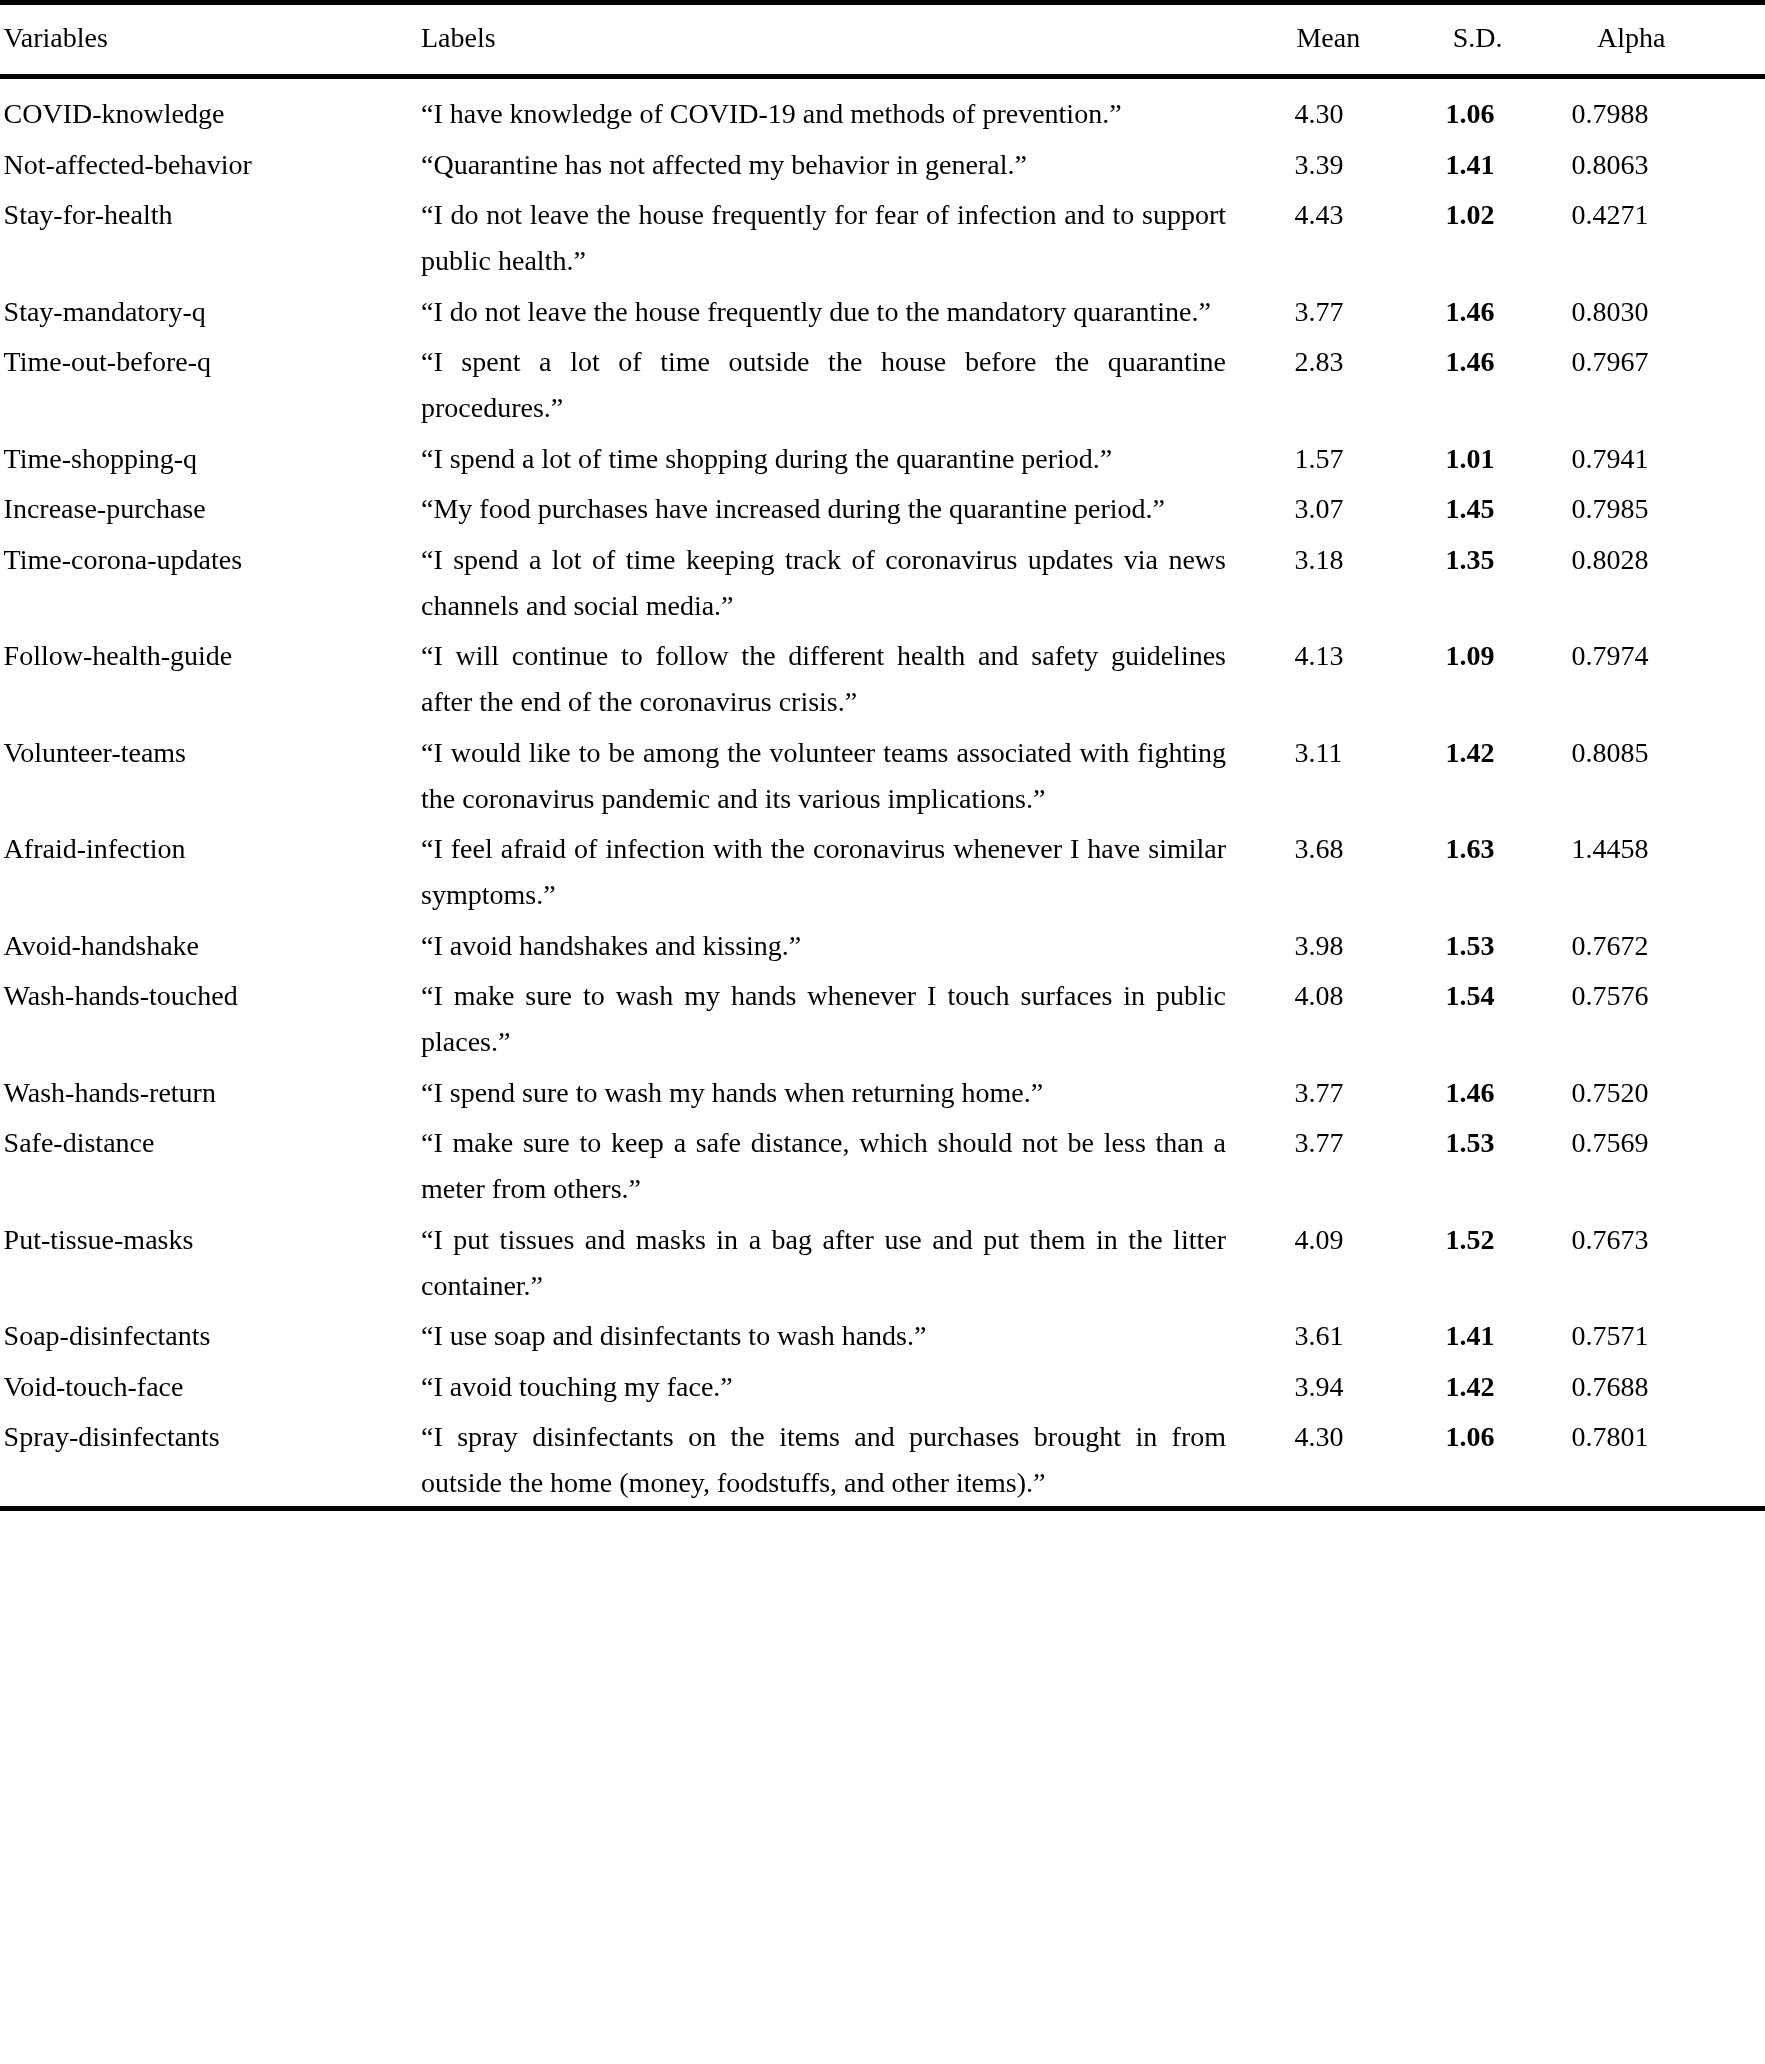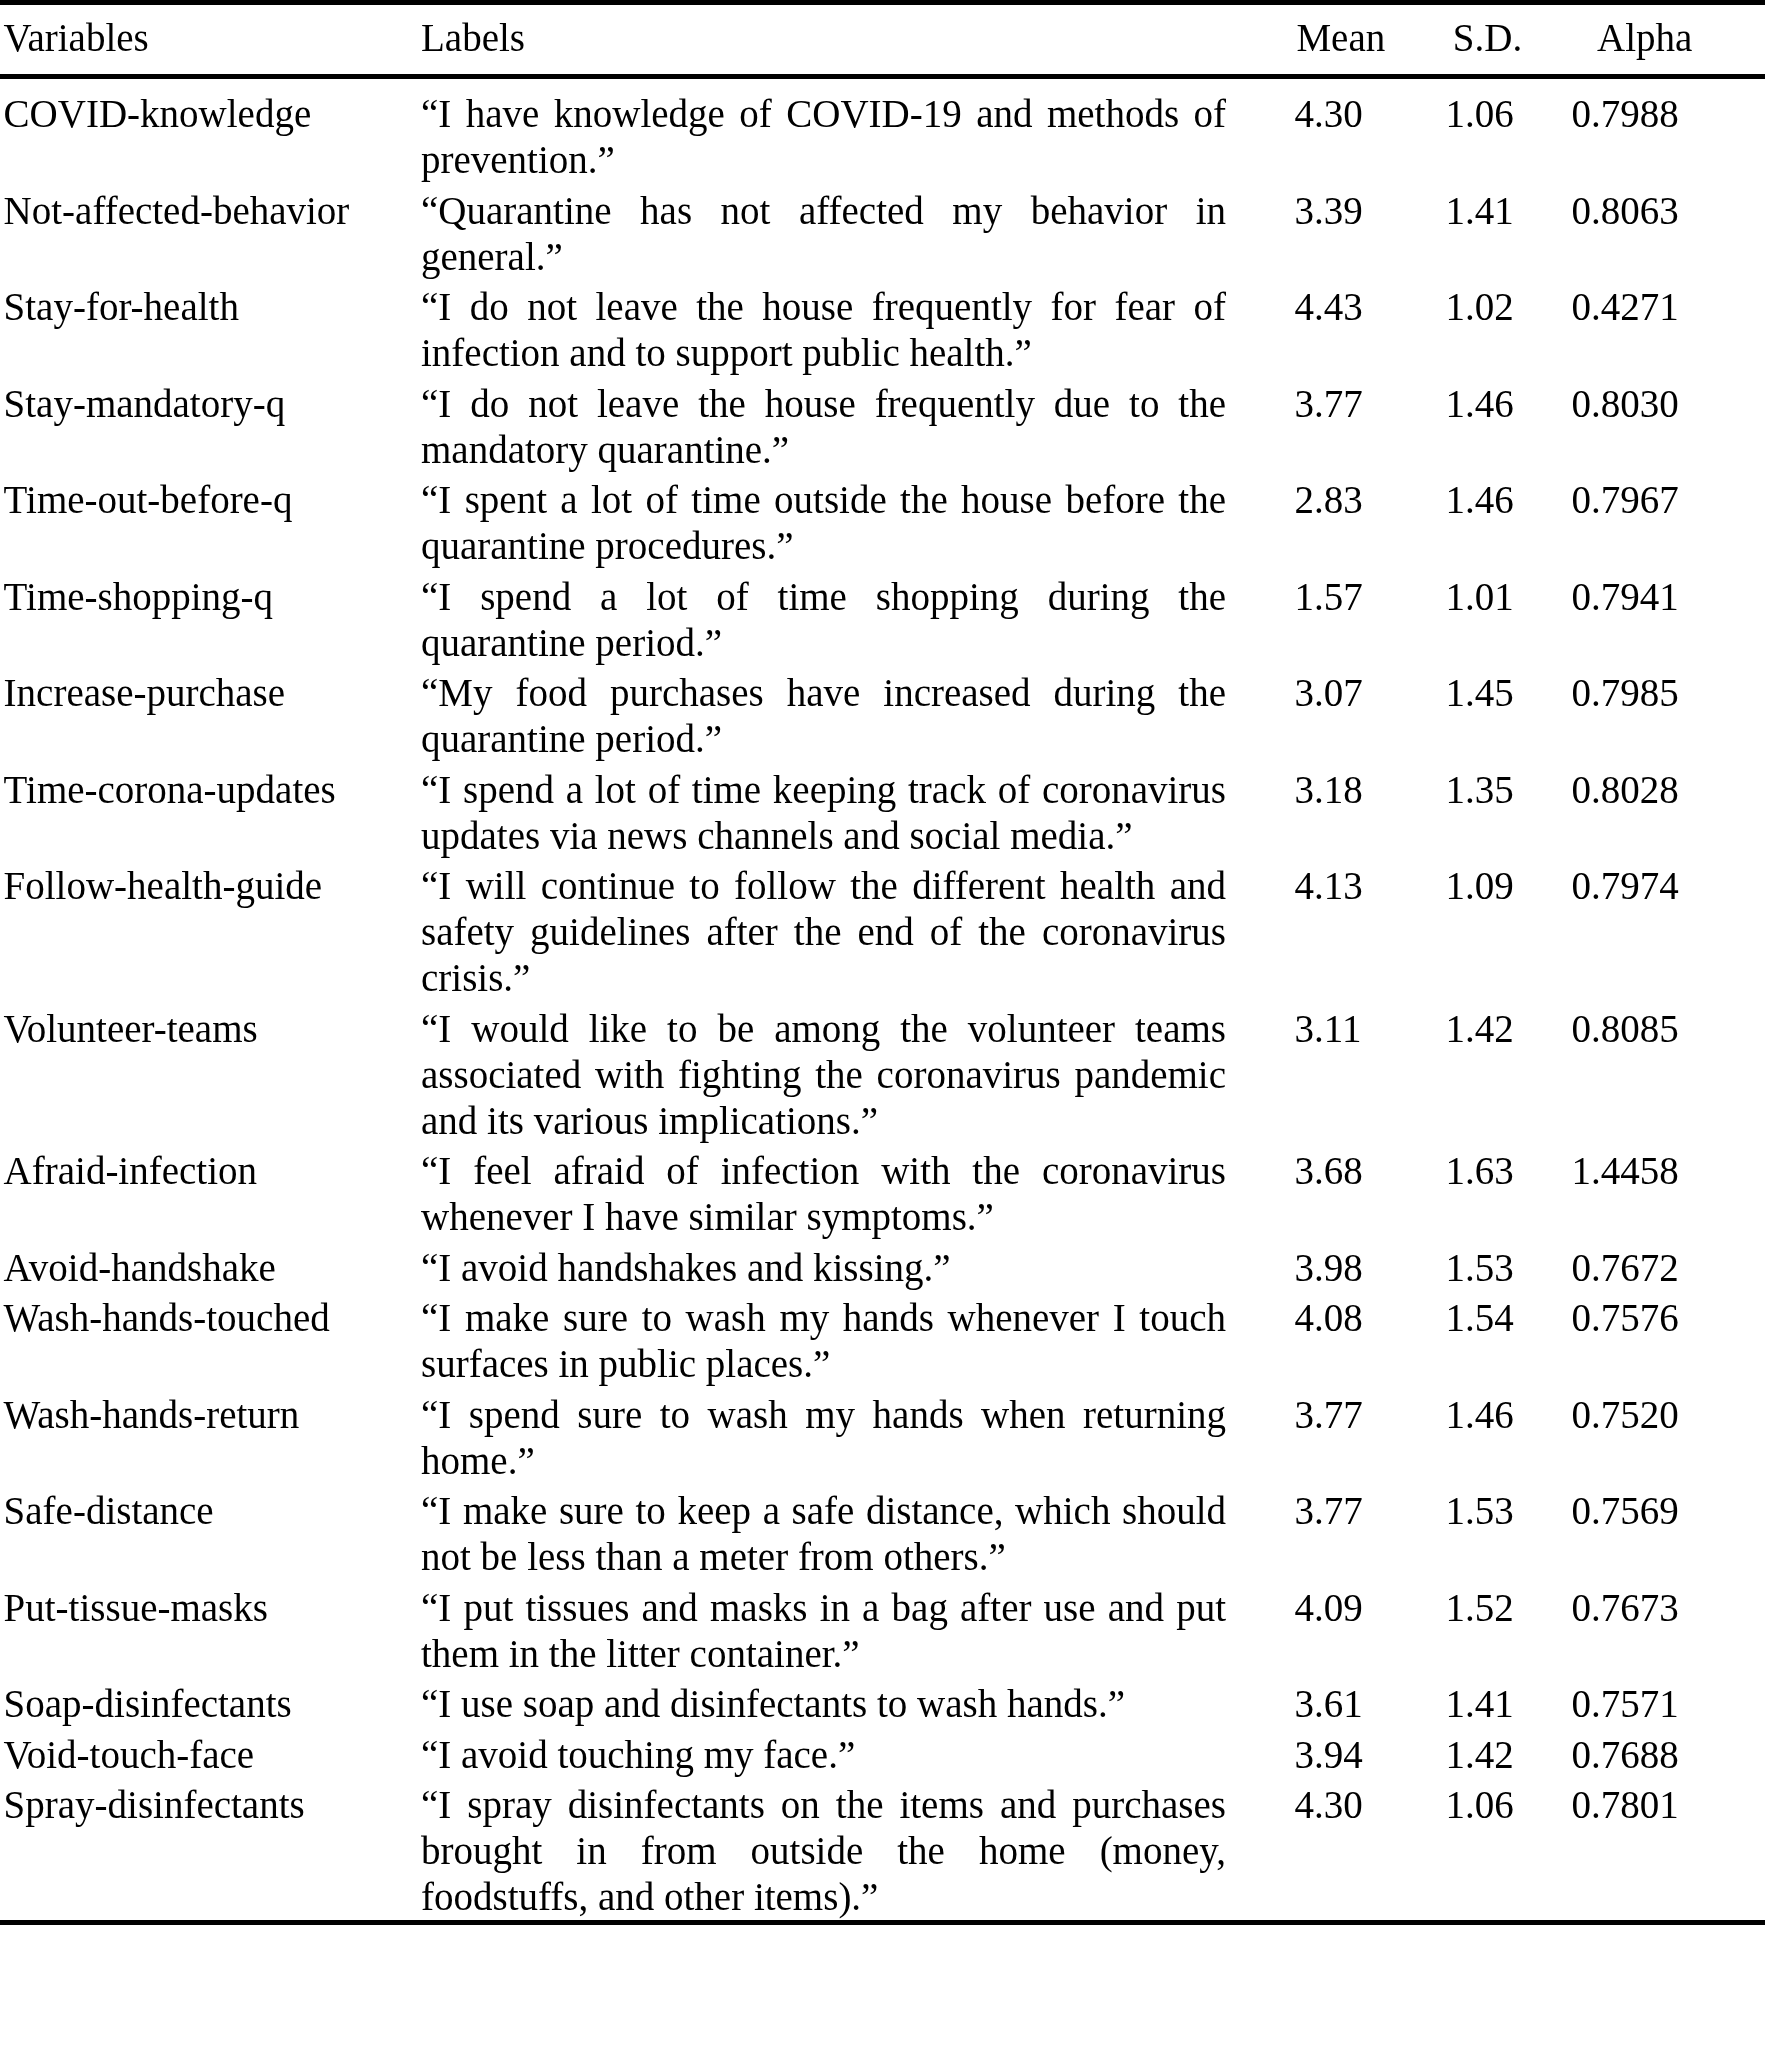--- a/index.html
+++ b/index.html
@@ -14,21 +14,21 @@
     font-family: "Liberation Serif", "DejaVu Serif", serif;
     color: #000000;
   }
   table.stats-table {
     width: 1678px;
     table-layout: fixed;
     border-collapse: collapse;
     border-spacing: 0;
     border-top: 5.4px solid #000000;
     border-bottom: 5.4px solid #000000;
-    font-size: 39px;
+    font-size: 28px;
     border-radius: 32px;
   }
   col.c-var   { width: 421px; }
   col.c-label { width: 870px; }
   col.c-mean  { width: 151px; }
   col.c-sd    { width: 126px; }
   col.c-alpha { width: 197px; }
 
   thead th {
     font-weight: normal;
@@ -53,21 +53,21 @@
 
   td.cell-var {
     padding-left: 3.6px;
     padding-right: 18px;
   }
   td.cell-label {
     text-align: justify;
     padding-right: 65px;
   }
   td.cell-mean  { padding-left: 3.6px; }
-  td.cell-sd    { padding-left: 3.6px; }
+  td.cell-sd    { padding-left: 3.6px; font-weight: bold; }
   td.cell-alpha { padding-left: 3.6px; }
 </style>
 </head>
 <body>
 
 <table class="stats-table">
   <colgroup>
     <col class="c-var">
       <col class="c-label">
       <col class="c-mean">

